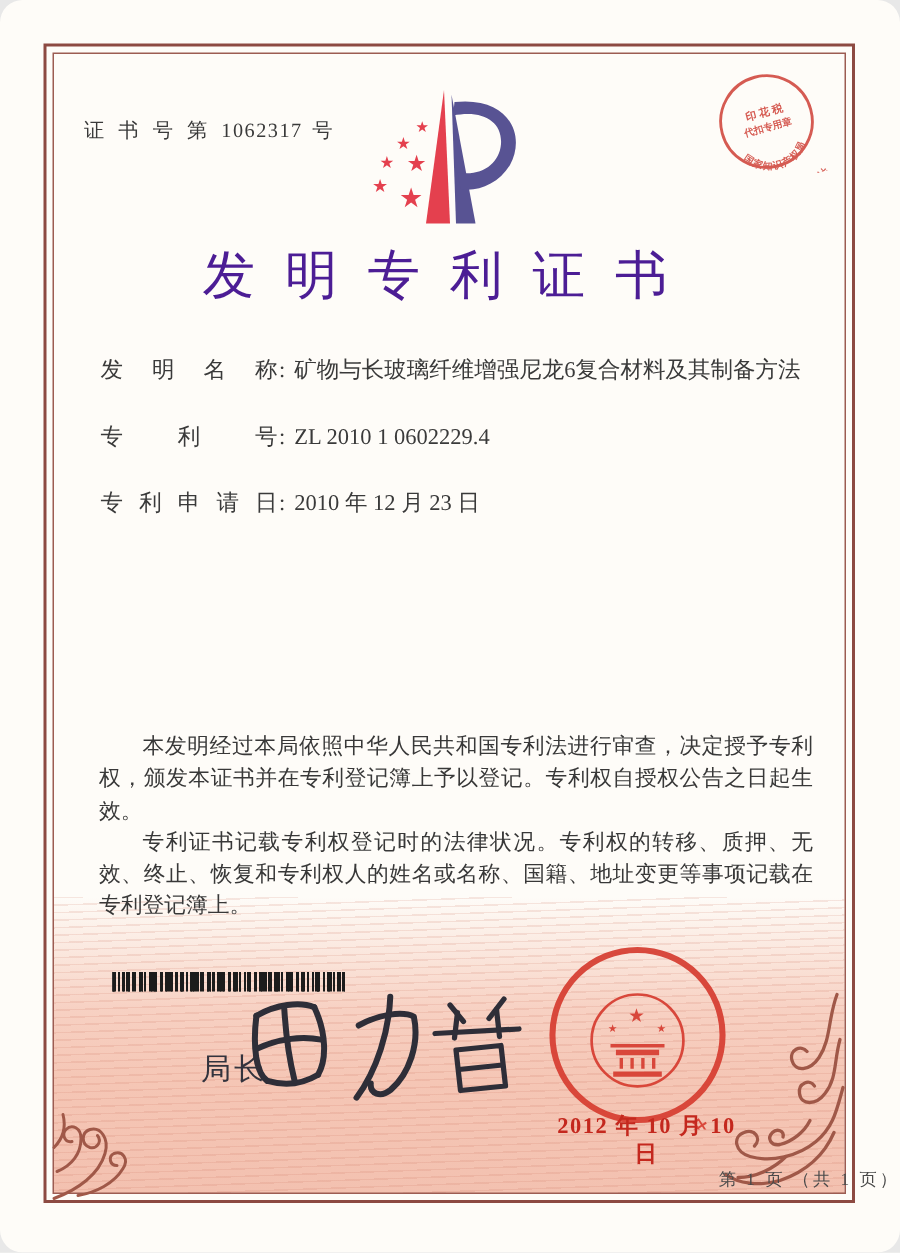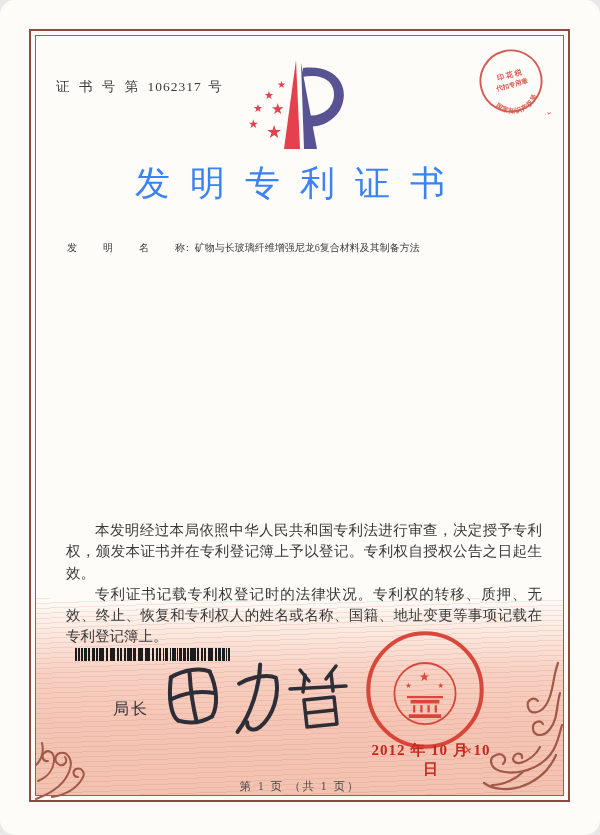--- a/index.html
+++ b/index.html
@@ -19,55 +19,55 @@
   .frame-inner{position:absolute; left:35px; top:35px; right:36px; bottom:39px; border:1px solid #9c5c52; z-index:3; pointer-events:none;}
   .ornament{position:absolute; z-index:4;}
   
   .cert-no{
     position:absolute; left:56px; top:78px; z-index:5;
     font-size:13.5px; letter-spacing:3px; color:#3a3a3a;
   }
   .logo{position:absolute; left:243px; top:54px; z-index:5;}
   .title{
     position:absolute; left:0; right:0; top:160px; z-index:5; margin:0;
-    text-align:center; font-size:35px; font-weight:500; color:#3b82f6;
+    text-align:center; font-size:35px; font-weight:500; color:#4c1d95;
     letter-spacing:20px; 
   }
   
   .fields{position:absolute; left:67px; top:237px; right:55px; z-index:5;}
-  .field-row{margin-bottom:23.5px; font-size:10px; line-height:21px; white-space:nowrap;}
+  .field-row{margin-bottom:23.5px; font-size:15px; line-height:21px; white-space:nowrap;}
   .field-label{display:inline-block; width:118px; text-align:justify; text-align-last:justify; color:#3a3a3a;}
   .field-colon{display:inline-block; margin:0 6px 0 1px; color:#3a3a3a;}
   .field-value{color:#3a3a3a;}
   
-  .body-text{position:absolute; left:66px; top:488px; width:476px; z-index:5;margin-top:32px;}
+  .body-text{position:absolute; left:66px; top:488px; width:476px; z-index:5;}
   .body-text p{
     margin:0; text-indent:2em; text-align:justify;
     font-size:14.5px; line-height:21.3px; color:#383838;
   }
   
   .barcode{
     position:absolute; left:75px; top:648px; width:155px; height:13px; z-index:5;
     background:
       repeating-linear-gradient(90deg,#1c1c1c 0 1.5px,transparent 1.5px 3.5px),
       repeating-linear-gradient(90deg,#1c1c1c 0 1px,transparent 1px 6.5px),
       repeating-linear-gradient(90deg,#1c1c1c 0 2.5px,transparent 2.5px 9px);
   }
-  .director-label{position:absolute; left:113px; top:699px; z-index:5; font-size:16px; color:#33333d; letter-spacing:2px;}
+  .director-label{position:absolute; left:134px; top:699px; z-index:5; font-size:20px; color:#33333d; letter-spacing:2px;}
   .signature{position:absolute; left:152px; top:650px; z-index:5;}
   .visually-hidden{position:absolute; width:1px; height:1px; overflow:hidden; clip:rect(0 0 0 0); white-space:nowrap;}
   .seal{position:absolute; left:362px; top:627px; z-index:6; opacity:0.92;}
   .seal-date{
     position:absolute; left:366px; top:741px; width:130px; z-index:7;
     text-align:center; font-size:15px; font-weight:bold; color:#c4281e; letter-spacing:1px;
   }
   .tax-stamp{position:absolute; left:469px; top:39px; z-index:5; transform:rotate(-15deg); opacity:0.88;}
   .footer{
     position:absolute; left:0; right:0; top:779px; z-index:5;
-    text-align:center; font-size:11.5px; color:#4a4a4a; letter-spacing:2px;
+    text-align:right; font-size:11.5px; color:#4a4a4a; letter-spacing:2px;
   }
 </style>
 </head>
 <body>
 
 <div class="page">
 
   <div class="pink-zone"></div>
   <div class="frame-outer"></div>
   <div class="frame-inner"></div>
@@ -109,20 +109,26 @@
       <text x="5" y="74" font-size="12">★</text>
       <text x="23" y="84" font-size="18">★</text>
     </g>
   </svg>
 
   <h1 class="title">发明专利证书</h1>
 
   <div class="fields">
     <div class="field-row">
       <span class="field-label">发明名称</span><span class="field-colon">:</span><span class="field-value">矿物与长玻璃纤维增强尼龙6复合材料及其制备方法</span>
+    </div>
+    <div class="field-row">
+      <span class="field-label">专利号</span><span class="field-colon">:</span><span class="field-value">ZL 2010 1 0602229.4</span>
+    </div>
+    <div class="field-row">
+      <span class="field-label">专利申请日</span><span class="field-colon">:</span><span class="field-value">2010 年 12 月 23 日</span>
     </div>
   </div>
 
   <div class="body-text">
     <p>本发明经过本局依照中华人民共和国专利法进行审查，决定授予专利权，颁发本证书并在专利登记簿上予以登记。专利权自授权公告之日起生效。</p>
     <p>专利证书记载专利权登记时的法律状况。专利权的转移、质押、无效、终止、恢复和专利权人的姓名或名称、国籍、地址变更等事项记载在专利登记簿上。</p>
   </div>
 
   <div class="barcode"></div>
 

